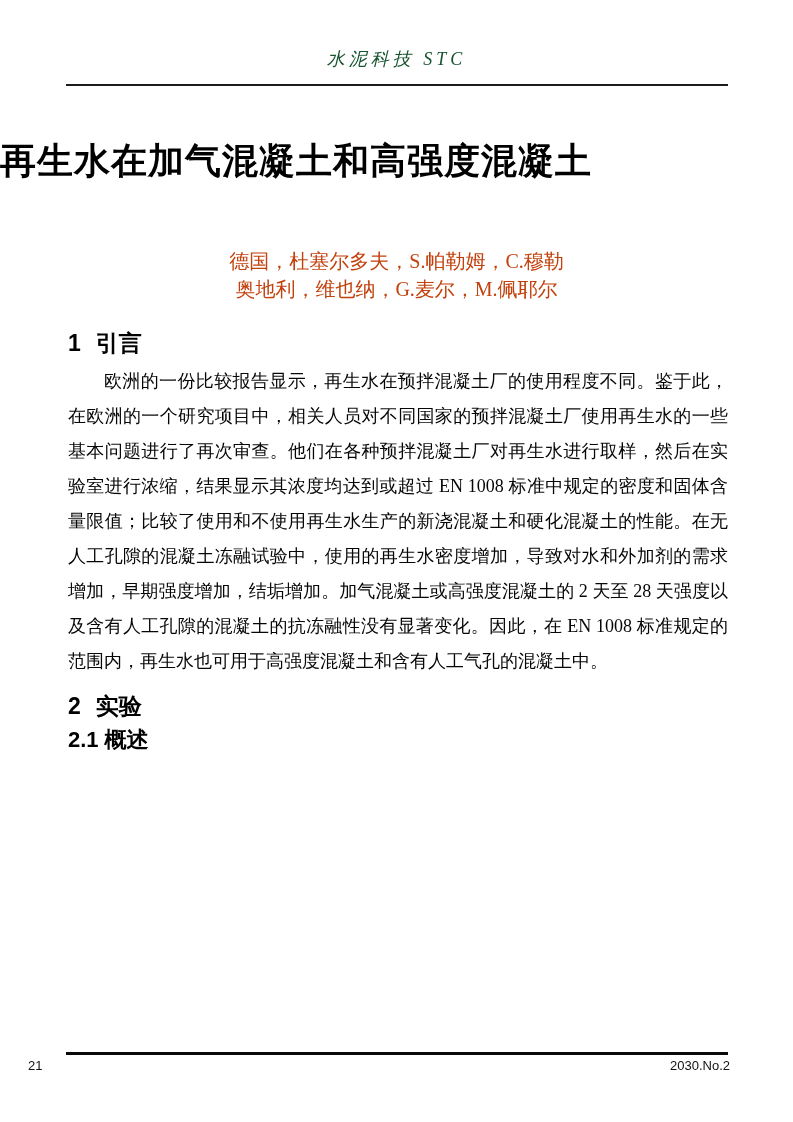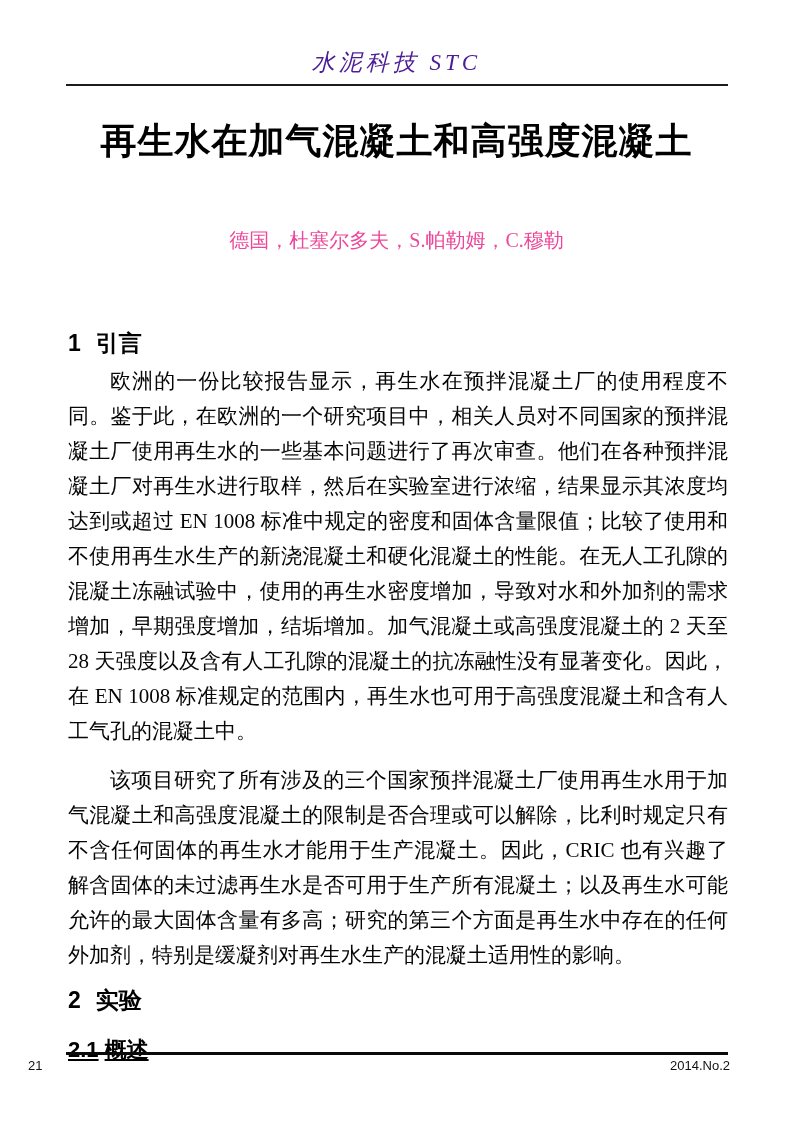--- a/index.html
+++ b/index.html
@@ -19,57 +19,57 @@
 
   
   .journal-header {
     position: absolute;
     top: 47px;
     left: 0;
     width: 100%;
     text-align: center;
     font-family: "Liberation Serif", "DejaVu Serif", serif;
     font-style: italic;
-    font-size: 23px;
+    font-size: 18px;
     letter-spacing: 4px;
-    color: #4c1d95;
+    color: #14532d;
   }
   .header-rule {
     position: absolute;
     top: 84px;
     left: 66px;
     width: 662px;
     height: 0;
     border-top: 2px solid #1c1c1c;
   }
 
   
   .article-title {
     position: absolute;
-    top: 118px;
+    top: 138px;
     left: 0;
     width: 100%;
-    text-align: center;
+    text-align: left;
     font-family: "Liberation Sans", "DejaVu Sans", sans-serif;
     font-weight: 700;
     font-size: 36px;
     line-height: 46px;
     letter-spacing: 1px;
   }
 
   
   .authors {
     position: absolute;
-    top: 226px;
+    top: 247px;
     left: 0;
     width: 100%;
     text-align: center;
     font-size: 20px;
     line-height: 28px;
-    color: #ec4899;
+    color: #c2410c;
   }
 
   
   .content {
     position: absolute;
     top: 330px;
     left: 68px;
     width: 660px;
   }
   .sec-heading {
@@ -77,28 +77,28 @@
     align-items: baseline;
     font-family: "Liberation Sans", "DejaVu Sans", sans-serif;
     font-weight: 700;
     font-size: 23px;
     line-height: 26px;
     color: #000;
   }
   .sec-heading .sec-num { margin-right: 15px; }
   .sec-heading.sub .sec-num { margin-right: 6px; }
   .sec-heading.h2 { margin-top: 14px; }
-  .sec-heading.sub { margin-top: 24px; font-size: 22px; text-decoration: underline; }
+  .sec-heading.sub { margin-top: 8px; font-size: 22px; }
 
   .body-par {
     margin: 8px 0 0 0;
     text-indent: 2em;
     text-align: justify;
     text-justify: inter-ideograph;
-    font-size: 21px;
+    font-size: 18px;
     line-height: 35px;
     color: #060606;
   }
   .body-par.second { margin-top: 14px; }
 
   
   .footer-rule {
     position: absolute;
     top: 1052px;
     left: 66px;
@@ -134,44 +134,44 @@
   <div class="journal-header">水泥科技 STC</div>
 
   <div class="header-rule"></div>
 
   <div class="article-title">
     <div>再生水在加气混凝土和高强度混凝土</div>
   </div>
 
   <div class="authors">
     <div>德国，杜塞尔多夫，S.帕勒姆，C.穆勒</div>
+    <div>奥地利，维也纳，G.麦尔，M.佩耶尔</div>
   </div>
 
   <div class="content">
 
     <div class="sec-heading">
       <span class="sec-num">1</span>
       <span class="sec-title">引言</span>
     </div>
 
     <p class="body-par">欧洲的一份比较报告显示，再生水在预拌混凝土厂的使用程度不同。鉴于此，在欧洲的一个研究项目中，相关人员对不同国家的预拌混凝土厂使用再生水的一些基本问题进行了再次审查。他们在各种预拌混凝土厂对再生水进行取样，然后在实验室进行浓缩，结果显示其浓度均达到或超过 EN 1008 标准中规定的密度和固体含量限值；比较了使用和不使用再生水生产的新浇混凝土和硬化混凝土的性能。在无人工孔隙的混凝土冻融试验中，使用的再生水密度增加，导致对水和外加剂的需求增加，早期强度增加，结垢增加。加气混凝土或高强度混凝土的 2 天至 28 天强度以及含有人工孔隙的混凝土的抗冻融性没有显著变化。因此，在 EN 1008 标准规定的范围内，再生水也可用于高强度混凝土和含有人工气孔的混凝土中。</p>
 
-    <p class="body-par second">该项目研究了所有涉及的三个国家预拌混凝土厂使用再生水用于加气混凝土和高强度混凝土的限制是否合理或可以解除，比利时规定只有不含任何固体的再生水才能用于生产混凝土。因此，CRIC 也有兴趣了解含固体的未过滤再生水是否可用于生产所有混凝土；以及再生水可能允许的最大固体含量有多高；研究的第三个方面是再生水中存在的任何外加剂，特别是缓凝剂对再生水生产的混凝土适用性的影响。</p>
 
     <div class="sec-heading h2">
       <span class="sec-num">2</span>
       <span class="sec-title">实验</span>
     </div>
 
     <div class="sec-heading sub">
       <span class="sec-num">2.1</span>
       <span class="sec-title">概述</span>
     </div>
 
   </div>
 
   <div class="footer-rule"></div>
 
   <div class="footer-page-num">21</div>
 
-  <div class="footer-issue">2014.No.2</div>
+  <div class="footer-issue">2030.No.2</div>
 
 </div>
 
 </body></html>

